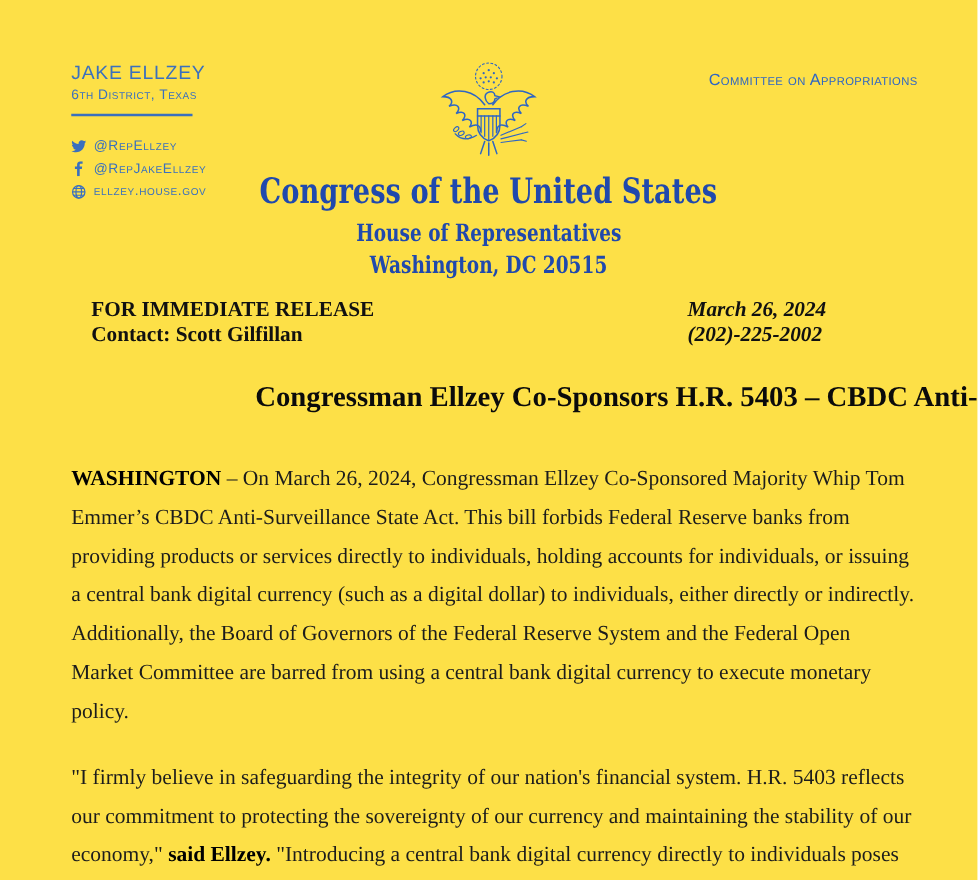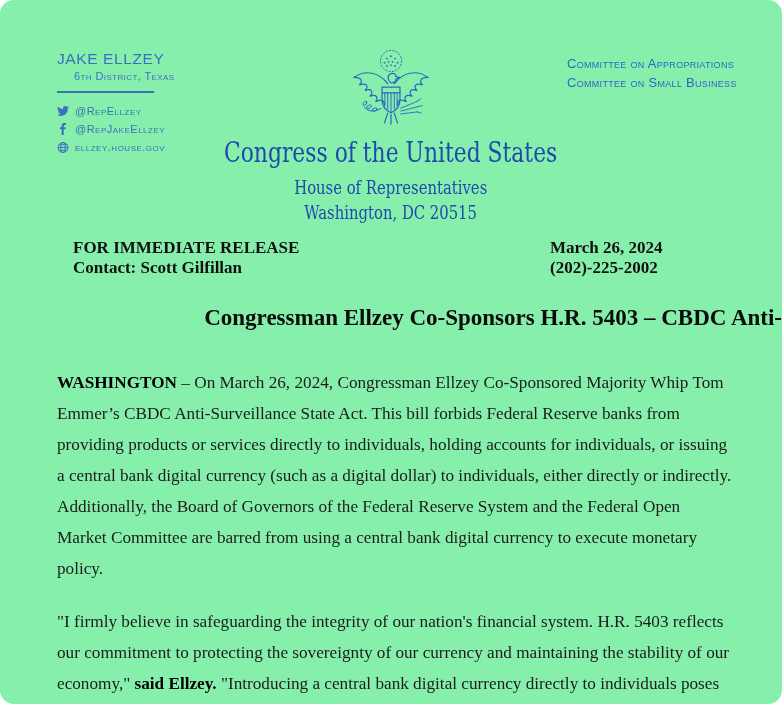--- a/index.html
+++ b/index.html
@@ -1,46 +1,45 @@
 <!DOCTYPE html>
 <html><head>
 <meta charset="utf-8">
 <style>
   html,body{margin:0;padding:0;background:#ffffff;}
   .page{
     position:relative;
     width:782px;height:704px;
-    background:#86efac;
+    background:#fde047;
     font-family:"Liberation Serif",serif;
     overflow:hidden;
-    border-radius:14px;
   }
   
   .member-block{position:absolute;left:57px;top:50px;color:#3a70be;font-family:"Liberation Sans",sans-serif;}
   .member-name{font-size:15.5px;letter-spacing:.6px;color:#3a70be;}
-  .member-district{font-size:11px;font-variant:small-caps;letter-spacing:.4px;margin-top:2px;color:#3a70be;margin-left:17px;}
+  .member-district{font-size:11px;font-variant:small-caps;letter-spacing:.4px;margin-top:2px;color:#3a70be;}
   .member-rule{width:97px;height:2px;background:#3a70be;margin-top:9px;}
   .social-list{margin-top:12px;}
-  .social-row{display:flex;align-items:flex-start;gap:6px;height:18px;}
+  .social-row{display:flex;align-items:flex-end;gap:6px;height:18px;}
   .social-row .icn{width:12px;height:12px;display:inline-flex;align-items:center;justify-content:center;flex:0 0 12px;}
   .social-label{font-size:11px;font-variant:small-caps;letter-spacing:.5px;color:#3a70be;}
   
   .committees{position:absolute;left:551px;top:54px;font-family:"Liberation Sans",sans-serif;color:#2e66c4;margin-left:16px;}
   .committee-line{font-size:13px;font-variant:small-caps;letter-spacing:.3px;line-height:19px;}
   
   .seal{position:absolute;left:50%;top:48px;transform:translateX(-50%);}
-  .blackletter{position:absolute;left:0;width:100%;text-align:center;color:#2049ad;font-family:"DejaVu Serif",serif;font-weight:normal;}
+  .blackletter{position:absolute;left:0;width:100%;text-align:center;color:#2049ad;font-family:"DejaVu Serif",serif;font-weight:bold;}
   .blackletter .sq{display:inline-block;transform:scaleX(.78);transform-origin:50% 50%;white-space:nowrap;}
   .congress-line{top:136px;font-size:28px;}
   .house-line{top:176px;font-size:19px;}
   .washington-line{top:201px;font-size:19px;}
   
   .release-row{position:absolute;left:73px;top:238px;width:673px;display:flex;font-weight:bold;font-size:17px;line-height:20px;color:#111;}
   .release-left{flex:1;}
-  .release-right{width:196px;text-align:left;}
+  .release-right{width:196px;text-align:left;font-style:italic;}
   
   .headline{position:absolute;left:0;top:301px;width:100%;text-align:right;font-weight:bold;font-size:23px;line-height:33px;color:#0b0b0b;}
   
   .body-copy{position:absolute;left:57px;top:367px;width:676px;font-size:17.2px;line-height:31px;color:#1c1c1c;text-align:left;}
   .body-copy p{margin:0 0 22px 0;}
   .b{font-weight:bold;color:#000;}
 </style>
 </head>
 <body>
 
@@ -75,21 +74,20 @@
               <path d="M1.4 8h13.2M2.3 4.4h11.4M2.3 11.6h11.4"></path>
             </svg>
         </span>
         <span class="social-label">ellzey.house.gov</span>
       </div>
     </div>
   </div>
 
   <div class="committees">
     <div class="committee-line">Committee on Appropriations</div>
-    <div class="committee-line">Committee on Small Business</div>
   </div>
 
   <div class="seal">
     <svg width="98" height="92" viewBox="0 0 120 113">
       <g stroke="#2e66c4" fill="none" stroke-width="1.5" stroke-linecap="round">
         <circle cx="60" cy="16" r="13" stroke-dasharray="1.8 2.4" stroke-width="1.1"></circle>
         <g fill="#2e66c4" stroke="none">
           <circle cx="60" cy="10" r="1.1"></circle>
             <circle cx="55" cy="13" r="1.1"></circle>
             <circle cx="65" cy="13" r="1.1"></circle>

